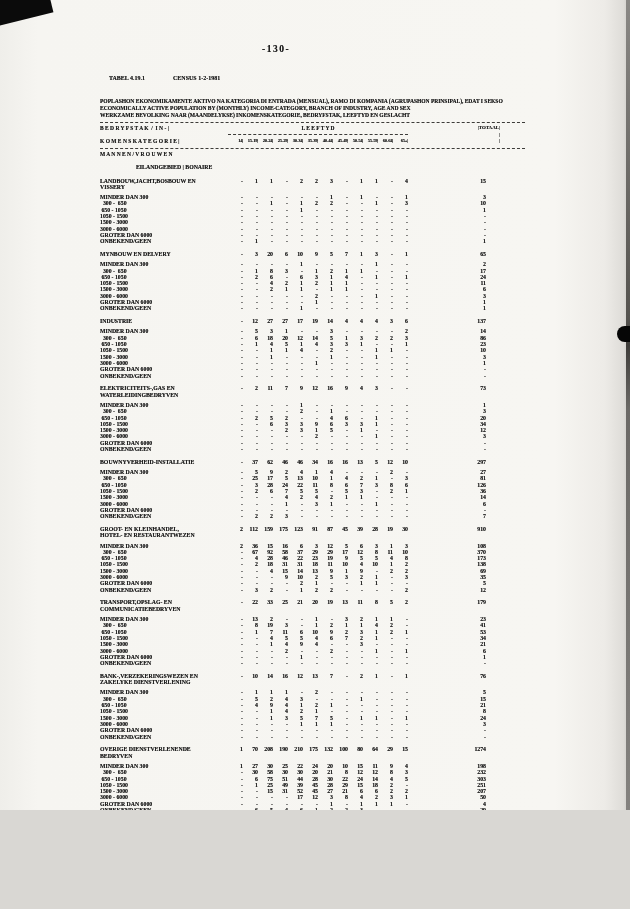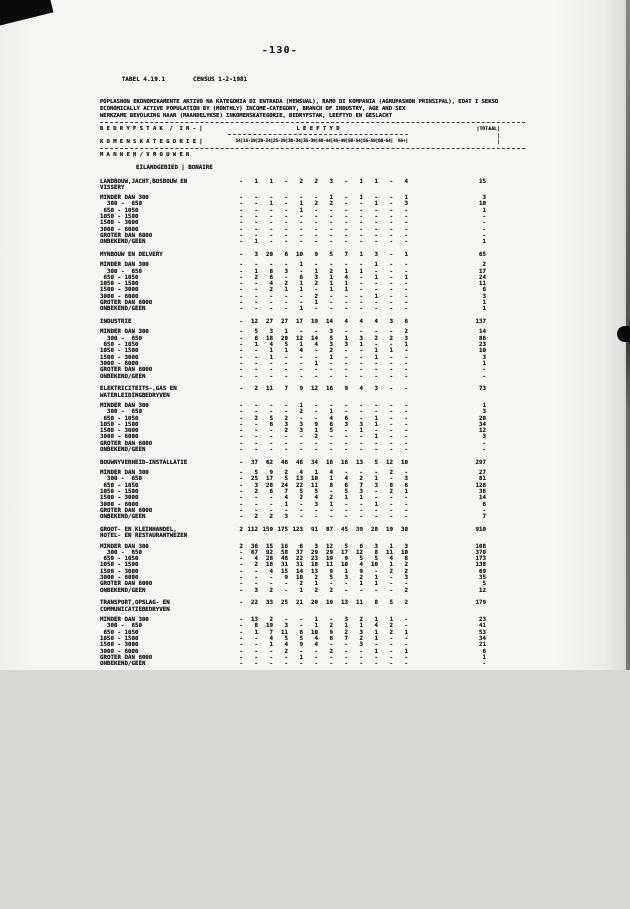--- a/index.html
+++ b/index.html
@@ -1,19 +1,19 @@
 <!DOCTYPE html>
 <html><head>
 <meta charset="utf-8">
 <style>
   html,body{margin:0;padding:0;}
   body{width:630px;height:909px;background:#d9d7d3;font-family:"DejaVu Sans Mono",monospace;}
-  .paper{position:relative;width:630px;height:670px;overflow:hidden;
+  .paper{position:relative;width:630px;height:810px;overflow:hidden;
     background:linear-gradient(90deg,#efeeea 0%,#f6f5f1 6%,#f7f6f2 88%,#edebe7 96%,#dedcd8 99%,#c9c7c3 100%);
-    color:#1c1c1c;}
+    color:#1c1c1c;font-family:Liberation Serif, serif;}
   .ink{color:#1c1c1c;font-weight:700;text-shadow:0 0 0.4px rgba(25,25,25,0.65);}
   
   .corner-mark{position:absolute;top:-16px;left:-10px;width:60px;height:36px;background:#0b0b0b;transform:rotate(-14deg);}
   .edge-strip{position:absolute;top:0;right:0;width:4px;height:909px;background:linear-gradient(180deg,#8a8885,#55534f 35%,#3f3d3a 38%,#6b6966 45%,#8a8885);}
   .edge-blob{position:absolute;top:326px;right:0px;width:13px;height:16px;background:#060606;border-radius:60% 0 0 60% / 50% 0 0 50%;}
   .page-number{position:absolute;top:44px;left:262px;font-size:9.5px;letter-spacing:1.5px;}
   
   .content{position:absolute;left:100px;top:68px;width:425px;}
   .tabel-line{font-size:6px;line-height:7px;white-space:pre;margin-bottom:9px;}
   .tabel-line .census{margin-left:28px;}

